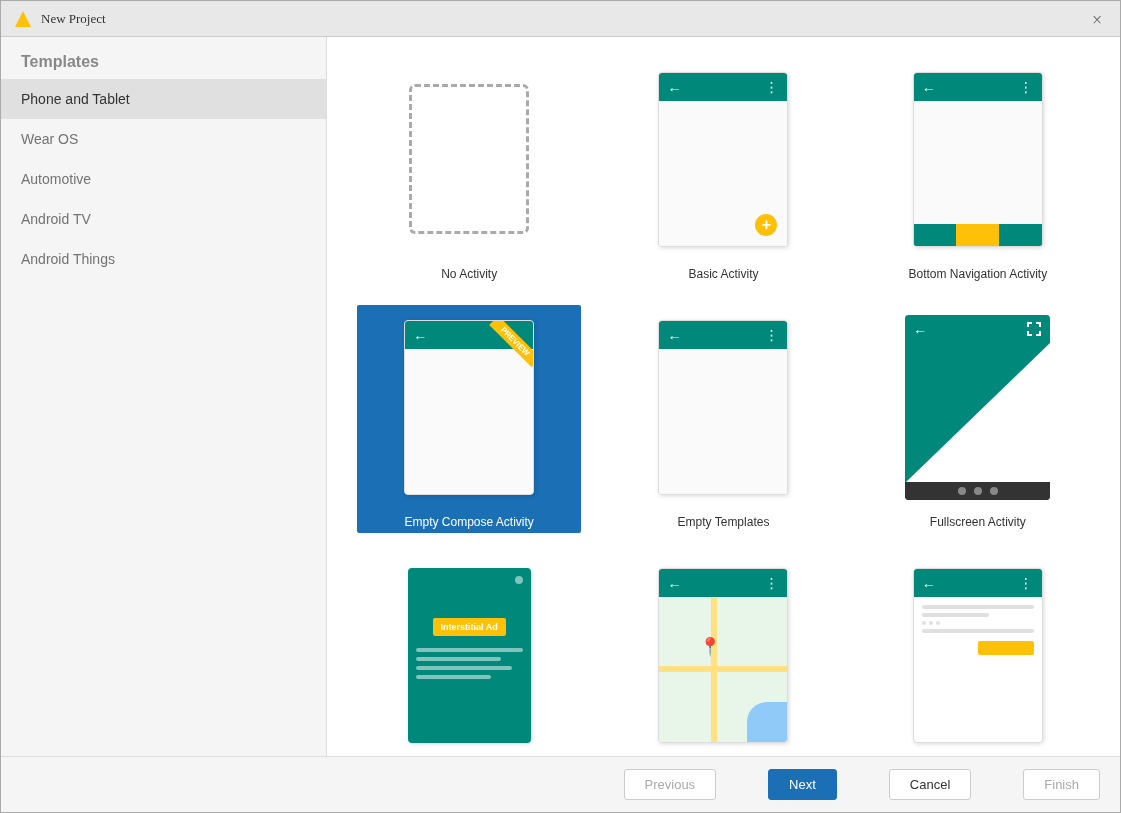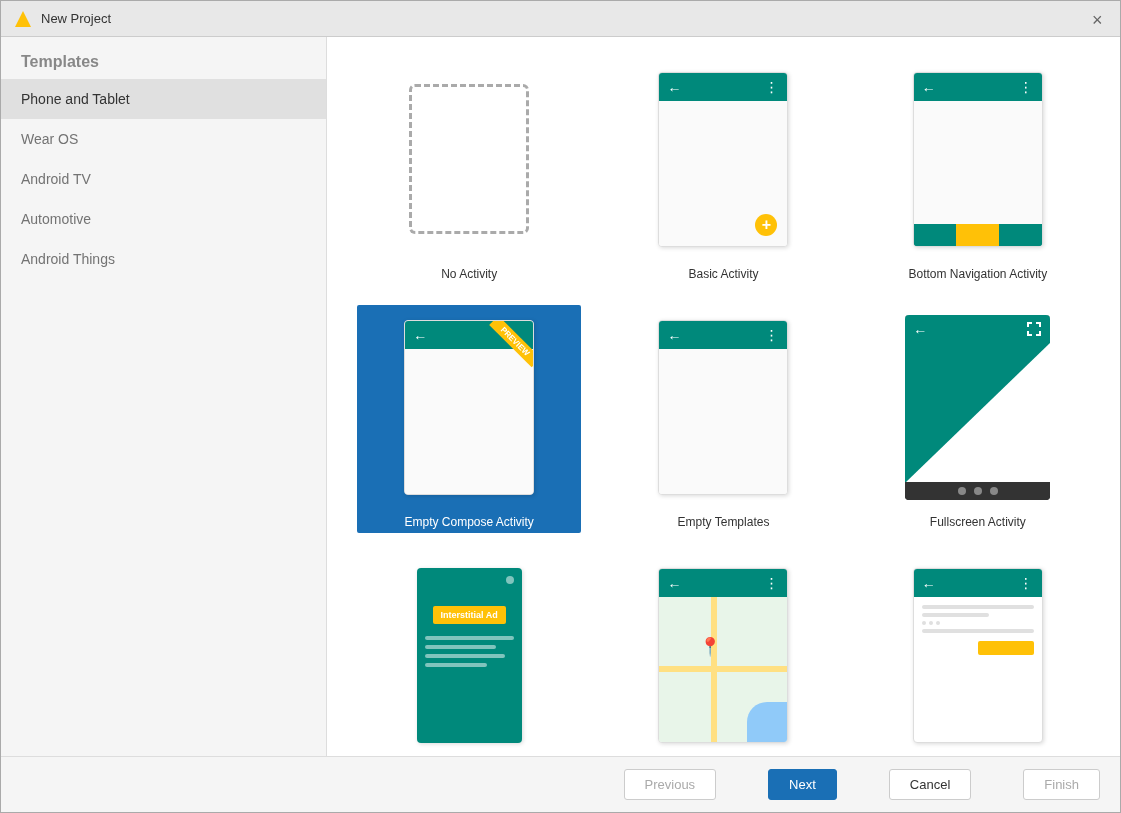--- a/index.html
+++ b/index.html
@@ -1,18 +1,18 @@
 <!DOCTYPE html>
 <html><head>
   <meta charset="utf-8">
   <style>
     * { box-sizing: border-box; margin: 0; padding: 0; }
     body { font-family: 'Segoe UI', Arial, sans-serif; background: #f0f0f0; display: flex; justify-content: center; align-items: center; height: 100vh; }
     .window { width: 1121px; height: 813px; background: #fff; border: 1px solid #aaa; display: flex; flex-direction: column; box-shadow: 2px 2px 10px rgba(0,0,0,0.3); }
-    .titlebar { background: #e8e8e8; padding: 6px 12px; display: flex; align-items: center; justify-content: space-between; border-bottom: 1px solid #ccc; min-height: 36px; }
+    .titlebar { background: #e8e8e8; padding: 6px 12px; display: flex; align-items: center; justify-content: space-between; border-bottom: 1px solid #ccc; min-height: 36px; font-family: Liberation Serif, serif; }
     .titlebar-left { display: flex; align-items: center; gap: 8px; }
     .titlebar-icon { width: 20px; height: 20px; }
     .titlebar-title { font-size: 13px; color: #333; }
     .titlebar-close { width: 16px; height: 16px; cursor: pointer; color: #666; font-size: 18px; line-height: 1; }
     .body { display: flex; flex: 1; overflow: hidden; }
     .sidebar { width: 326px; background: #f5f5f5; border-right: 1px solid #ddd; padding: 0; display: flex; flex-direction: column; }
     .sidebar-header { padding: 16px 20px 8px 20px; font-size: 16px; color: #888; font-weight: bold; }
     .sidebar-item { padding: 12px 20px; font-size: 14px; cursor: pointer; color: #737373; }
     .sidebar-item.active { background: #e0e0e0; color: #333; font-weight: 500; }
     .main { flex: 1; display: flex; flex-direction: column; background: #fff; overflow: hidden; }
@@ -46,21 +46,21 @@
 
     
     .fullscreen-mockup { width: 145px; height: 185px; background: #222; border-radius: 4px; overflow: hidden; position: relative; }
     .fullscreen-screen { position: absolute; top: 0; left: 0; right: 0; bottom: 18px; background: #fff; overflow: hidden; }
     .fullscreen-teal-top { background: #00897b; height: 28px; display: flex; align-items: center; padding: 0 8px; justify-content: space-between; }
     .fullscreen-diagonal { position: absolute; top: 28px; right: 0; width: 0; height: 0; border-style: solid; border-width: 0 0 140px 145px; border-color: transparent transparent transparent #00897b; }
     .fullscreen-bottom-bar { position: absolute; bottom: 0; left: 0; right: 0; height: 18px; background: #333; display: flex; align-items: center; justify-content: center; gap: 8px; }
     .nav-dot { width: 8px; height: 8px; border-radius: 50%; background: #888; }
 
     
-    .interstitial-mockup { width: 105px; height: 175px; background: #00897b; border-radius: 4px; overflow: hidden; display: flex; flex-direction: column; align-items: center; padding: 8px 8px; box-shadow: 1px 1px 4px rgba(0,0,0,0.15); position: relative; }
+    .interstitial-mockup { width: 123px; height: 175px; background: #00897b; border-radius: 4px; overflow: hidden; display: flex; flex-direction: column; align-items: center; padding: 20px 8px; box-shadow: 1px 1px 4px rgba(0,0,0,0.15); position: relative; }
     .interstitial-dot { width: 8px; height: 8px; border-radius: 50%; background: rgba(255,255,255,0.5); position: absolute; top: 8px; right: 8px; }
     .interstitial-badge { background: #ffc107; color: #fff; font-size: 9px; font-weight: bold; padding: 4px 8px; border-radius: 2px; margin-top: 30px; white-space: nowrap; }
     .interstitial-lines { margin-top: 12px; width: 100%; }
     .interstitial-line { height: 4px; background: rgba(255,255,255,0.5); border-radius: 2px; margin-bottom: 5px; }
 
     
     .map-mockup { width: 130px; height: 175px; background: #fff; border: 1px solid #ddd; border-radius: 4px; overflow: hidden; display: flex; flex-direction: column; box-shadow: 1px 1px 4px rgba(0,0,0,0.15); }
     .map-body { flex: 1; background: #e8f5e9; position: relative; overflow: hidden; }
     .map-road-h { position: absolute; height: 6px; background: #ffe082; top: 50%; left: 0; right: 0; transform: translateY(-50%); }
     .map-road-v { position: absolute; width: 6px; background: #ffe082; left: 40%; top: 0; bottom: 0; }
@@ -103,24 +103,24 @@
 
     <div class="sidebar">
       <div class="sidebar-header">Templates</div>
       <div class="sidebar-item active">
         <span>Phone and Tablet</span>
       </div>
       <div class="sidebar-item">
         <span>Wear OS</span>
       </div>
       <div class="sidebar-item">
+        <span>Automotive</span>
+      </div>
+      <div class="sidebar-item">
         <span>Android TV</span>
-      </div>
-      <div class="sidebar-item">
-        <span>Automotive</span>
       </div>
       <div class="sidebar-item">
         <span>Android Things</span>
       </div>
     </div>
 
     <div class="main">
       <div class="templates-grid">
 
         <div class="template-card">

